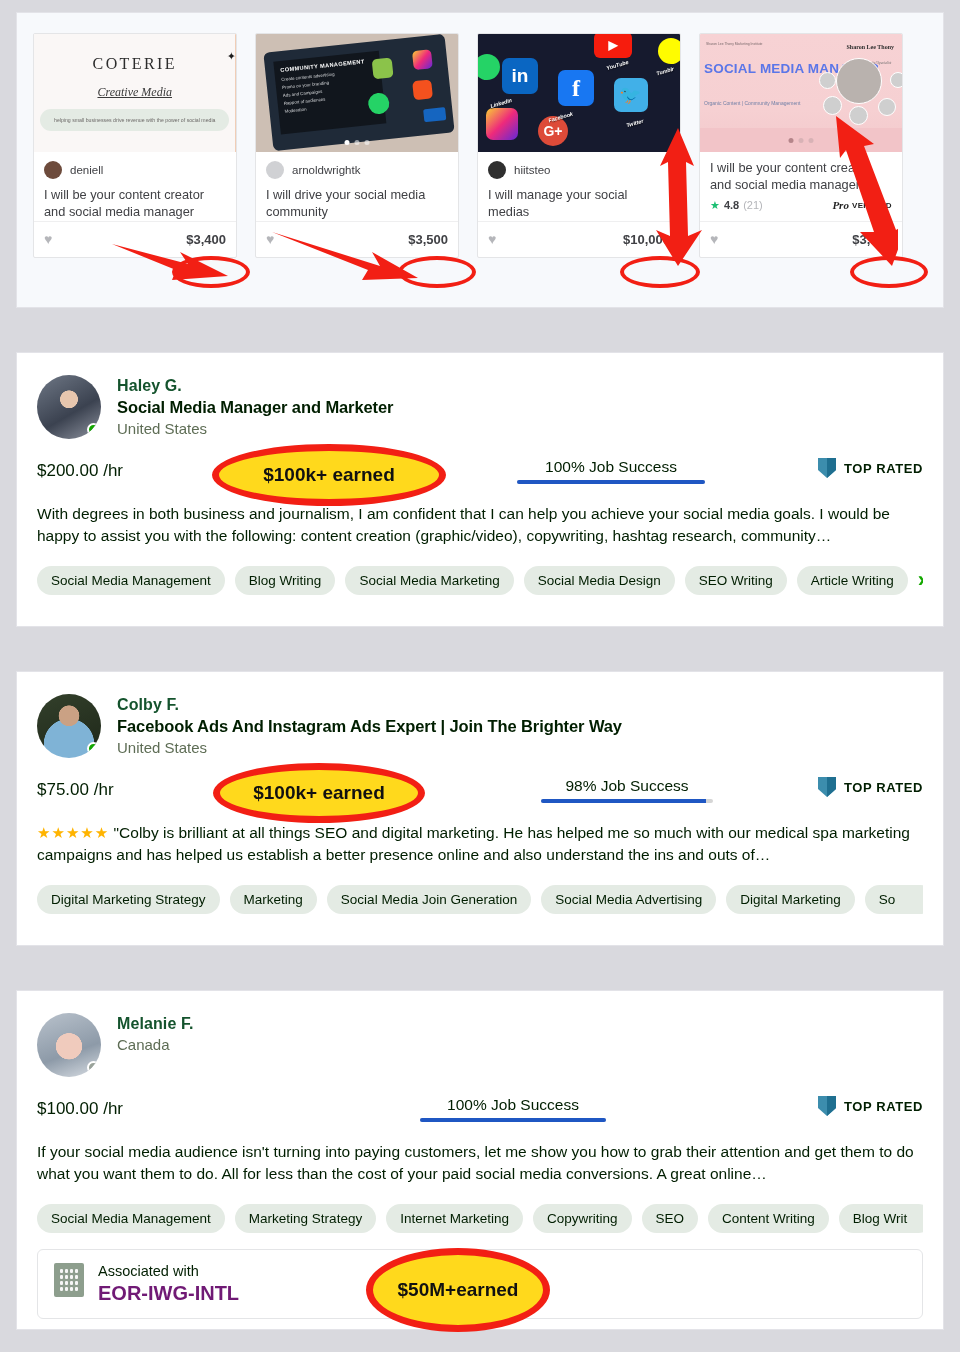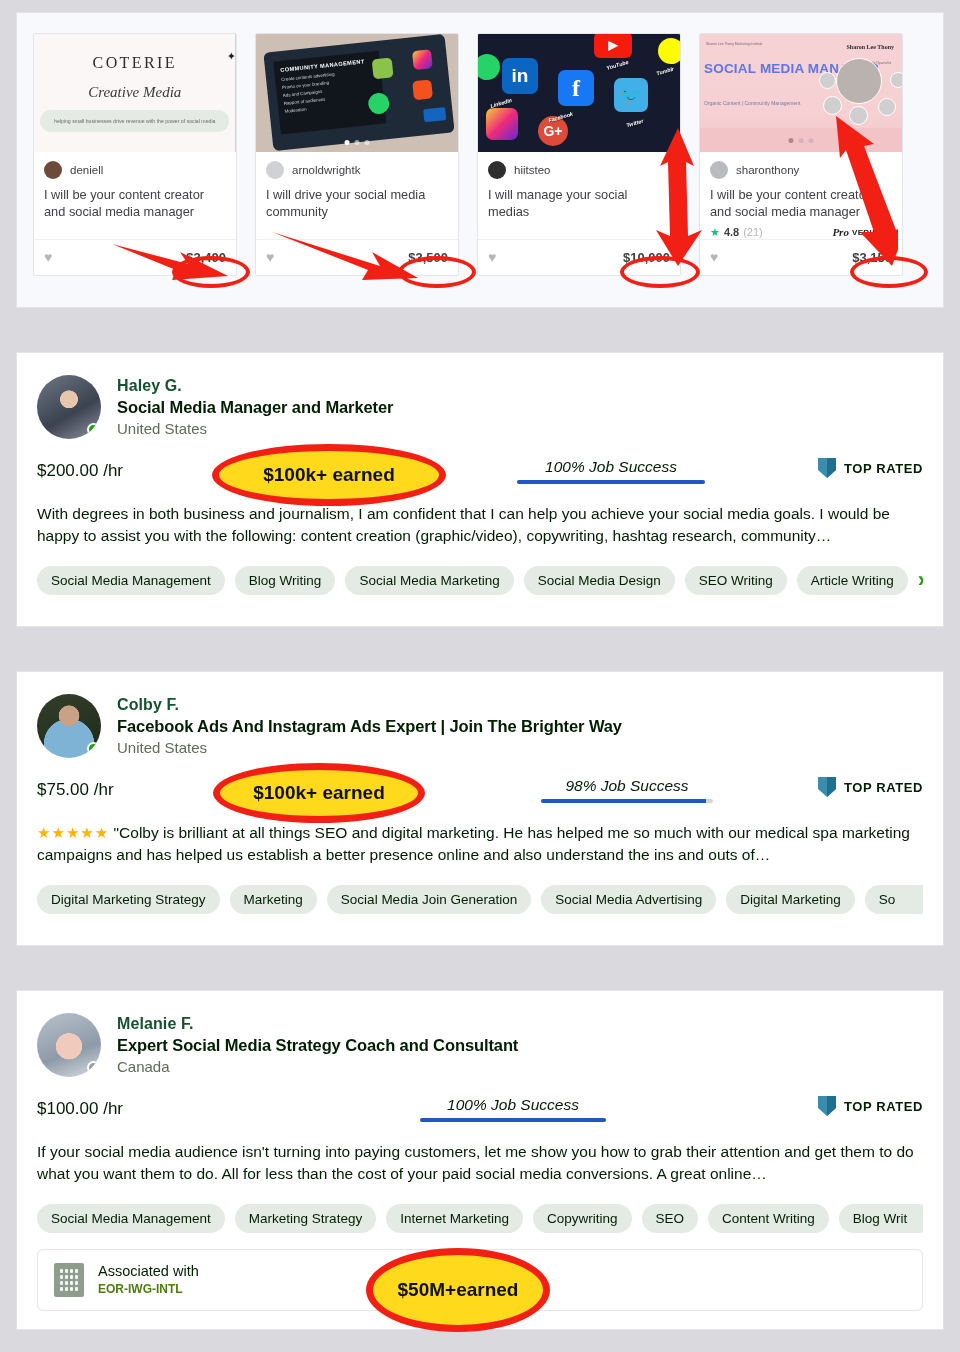--- a/index.html
+++ b/index.html
@@ -29,21 +29,21 @@
   }
   .gig-thumb { height: 118px; position: relative; overflow: hidden; }
   .dots { position: absolute; bottom: 7px; left: 50%; transform: translateX(-50%); display: flex; gap: 5px; }
   .dots i { width: 5px; height: 5px; border-radius: 50%; background: rgba(255,255,255,.55); display: block; }
   .dots i.on { background: #fff; }
 
   
   .t1 { background: #faf7f6; display: flex; }
   .t1 .left { flex: 1 1 58%; display: flex; flex-direction: column; align-items: center; justify-content: center; padding: 0 6px; }
   .t1 .brand { font-family: "Liberation Serif", serif; font-size: 16px; letter-spacing: 2.4px; color: #2c2c2c; }
-  .t1 .script { font-family: "Liberation Serif", serif; font-style: italic; font-size: 15px; color: #3a3a3a; margin-top: 12px; }
+  .t1 .script { font-family: "Liberation Serif", serif; font-style: italic; font-size: 12px; color: #3a3a3a; margin-top: 12px; text-decoration: underline; }
   .t1 .tag { font-size: 5.2px; color: #6d6a68; text-align: center; line-height: 1.55; margin-top: 9px; }
   .t1 .right { flex: 1 1 42%; background: #f0cdb6; position: relative; }
   .t1 .laptop { position: absolute; left: 10%; top: 30%; width: 78%; height: 38%; background: #2e2e2e; border-radius: 3px 3px 0 0; }
   .t1 .laptop:after { content:""; position:absolute; left:-10%; top:100%; width:120%; height:5px; background:#b9b9b9; border-radius:0 0 4px 4px;}
   .t1 .laptop .pic { position:absolute; inset:2px; background:#efe7e1; }
   .t1 .laptop .pic:before { content:""; position:absolute; left:8%; top:22%; width:28%; height:46%; border-radius:50%; background:#e8cfc7;}
   .t1 .laptop .pic:after { content:""; position:absolute; left:46%; top:18%; width:40%; height:58%; border-radius:4px; background:#cdbdb3;}
   .t1 .dot-b { position:absolute; left:12%; top:64%; width:13px; height:13px; border-radius:50%; background:#1a1a1a;}
   .t1 .spark { position:absolute; right:10%; top:14%; color:#1d1d1d; font-size:11px; line-height:1;}
 
@@ -99,21 +99,21 @@
   .avatar .badge { position:absolute; right:1px; bottom:3px; width:13px; height:13px; border-radius:50%; border:2px solid #fff; }
   .hd-txt { padding-top:2px; }
   .fl-name { color:#14532d; font-size:16px; font-weight:bold; letter-spacing:.1px; }
   .fl-role { color:#001e00; font-size:16.5px; font-weight:bold; margin-top:3px; letter-spacing:-.1px; }
   .fl-loc { color:#5e6d55; font-size:15px; margin-top:3px; }
 
   .fl-stats { display:flex; align-items:center; margin-top:16px; position:relative; height:32px; }
   .rate { font-size:17px; color:#001e00; font-weight:bold; }
   .rate span { font-weight:normal; color:#001e00; }
   .js { position:absolute; text-align:center; }
-  .js .t { font-size:15.5px; color:#001e00;font-style:italic; }
+  .js .t { font-size:15.5px; color:#001e00; }
   .js .bar { height:4px; background:#d5d5d5; border-radius:2px; margin-top:4px; position:relative; overflow:hidden; }
   .js .bar i { position:absolute; left:0; top:0; bottom:0; background:#1f57c3; display:block; }
   .tr { position:absolute; right:0; display:flex; align-items:center; gap:7px; }
   .tr .lbl { font-size:13px; font-weight:bold; letter-spacing:.6px; color:#001e00; }
 
   .fl-desc { margin-top:16px; font-size:15.5px; line-height:1.45; color:#001e00; }
   .stars { color:#ffb400; font-size:15px; letter-spacing:1px; }
 
   .fl-tags { margin-top:18px; display:flex; align-items:center; gap:10px; overflow:hidden; position:relative; }
   .tag {
@@ -124,21 +124,21 @@
 
   .assoc {
     margin-top:16px; border:1px solid #e4e5e7; border-radius:6px;
     padding:13px 16px; display:flex; gap:14px;
   }
   .bldg { width:30px; height:34px; background:#8d9e8d; border-radius:2px; position:relative; flex:0 0 30px; }
   .bldg:before { content:""; position:absolute; left:5px; top:5px; width:20px; height:24px;
      background-image: radial-gradient(#fff 45%, transparent 46%);
      background-size: 5px 6px; opacity:.9; }
   .assoc .txt .a1 { font-size:14.5px; color:#001e00; }
-  .assoc .txt .a2 { font-size:12px; color:#4d7c0f; font-weight:bold; margin-top:3px; }
+  .assoc .txt .a2 { font-size:20px; color:#701a75; font-weight:bold; margin-top:3px; }
 
   
   .ann { position:absolute; pointer-events:none; }
   .ellipse {
     position:absolute; border-radius:50%;
     background:#ffd91c; border:7px solid #f21f14;
     display:flex; align-items:center; justify-content:center;
     text-align:center; font-weight:bold; color:#111;
   }
   .ellipse.small { border-width:4px; }
@@ -253,24 +253,20 @@
           <span class="bubble" style="right:34px;top:72px;width:19px;height:19px;"></span>
           <span class="bubble" style="right:6px;top:64px;width:18px;height:18px;"></span>
           <span class="bubble" style="right:-4px;top:38px;width:16px;height:16px;"></span>
           <div class="strip"></div>
           <div class="dots" style="bottom:9px;">
             <i class="on" style="background:#b5858a"></i>
             <i style="background:#d8b2b6"></i>
             <i style="background:#d8b2b6"></i>
           </div>
         </div>
-        <div class="gig-user">
-          <div class="gig-av" style="background:#b9bbbe"></div>
-          <div class="gig-un">sharonthony</div>
-        </div>
         <div class="gig-title">I will be your content creator and social media manager</div>
         <div class="gig-rating">
           <span class="star">★</span>
           <b>4.8</b>
           <span>(21)</span>
           <span class="pro">
             <em>Pro</em>
             <u>VERIFIED</u>
           </span>
         </div>
@@ -381,21 +377,20 @@
   </div>
 
   <div class="panel" style="top:990px;height:340px;">
     <div class="fl">
       <div class="fl-head">
         <div class="avatar" style="background:radial-gradient(circle at 50% 52%, #f0cbbd 0 28%, transparent 29%), linear-gradient(160deg,#b9c2cc,#8d9aa8 60%, #d9dee4);">
           <span class="badge" style="background:#9aa39a;"></span>
         </div>
         <div class="hd-txt">
           <div class="fl-name">Melanie F.</div>
-          <div class="fl-role">Expert Social Media Strategy Coach and Consultant</div>
           <div class="fl-loc">Canada</div>
         </div>
       </div>
 
       <div class="fl-stats">
         <div class="rate">
           <span>$100.00</span>
           <span>/hr</span>
         </div>
         <div class="js" style="left:370px;width:212px;">

